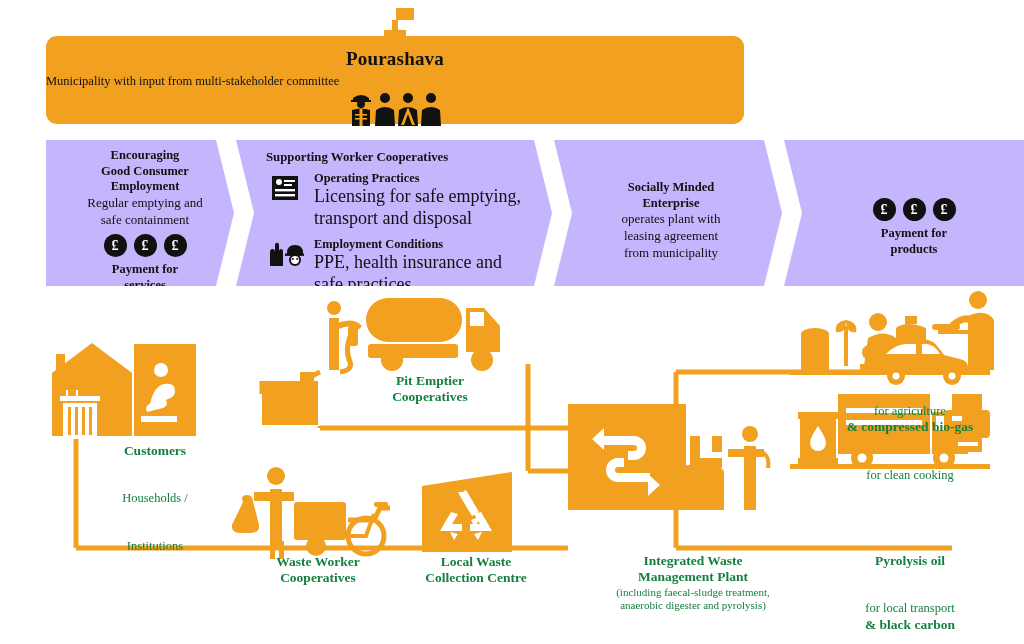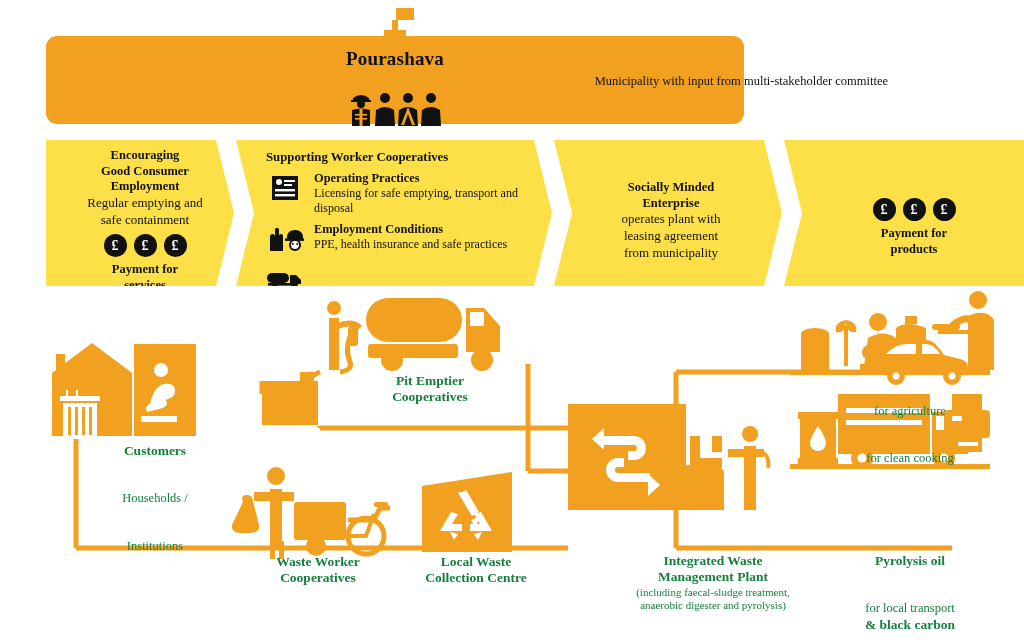--- a/index.html
+++ b/index.html
@@ -19,30 +19,30 @@
     border-radius: 11px;
   }
   #gov-flag { position: absolute; left: 378px; top: 8px; width: 44px; height: 30px; }
   #gov-title {
     position: absolute; left: 0; top: 12px; width: 698px;
     text-align: center; font-weight: bold; font-size: 19px; color: #111;
     letter-spacing: .2px;
   }
   #gov-sub {
     position: absolute; left: 0; top: 38px; width: 842px;
-    text-align: right; font-size: 12.5px; color: #111;
+    text-align: left; font-size: 12.5px; color: #111;
   }
   #gov-people {
     position: absolute; left: 0; top: 56px; width: 698px;
     display: flex; justify-content: center; align-items: flex-end; gap: 3px;
   }
 
   
   .chev {
-    position: absolute; top: 140px; background: #fde047;
+    position: absolute; top: 140px; background: #c4b5fd;
   }
   .chev.notch {
     clip-path: polygon(0 0, calc(100% - 18px) 0, 100% 50%, calc(100% - 18px) 100%,
                        0 100%, 18px 50%);
   }
   .chev.flat-left {
     clip-path: polygon(0 0, calc(100% - 18px) 0, 100% 50%, calc(100% - 18px) 100%, 0 100%);
   }
   .chev.flat-right {
     clip-path: polygon(0 0, 100% 0, 100% 100%, 0 100%, 18px 50%);
@@ -68,36 +68,36 @@
     display: flex; align-items: center; justify-content: center; line-height: 1;
   }
 
   
   #chev2 .pad { padding: 10px 22px 0 30px; }
   #c2-title { font-weight: bold; font-size: 12.8px; color: #111; margin-bottom: 6px; }
   .c2-row { display: flex; align-items: flex-start; gap: 10px; margin-bottom: 7px; }
   .c2-ico { flex: 0 0 38px; height: 34px; display: flex; align-items: center; justify-content: center; }
   .c2-txt { color: #111; }
   .c2-h { font-weight: bold; font-size: 12.4px; line-height: 1.2; }
-  .c2-p { font-size: 12px; line-height: 1.22; }
+  .c2-p { font-size: 18px; line-height: 1.22; }
 
   
   #flow { position: absolute; left: 0; top: 286px; width: 1024px; height: 358px; }
 
   
   .flabel { position: absolute; color: #15803d; text-align: center; }
   .fl-b { font-weight: bold; font-size: 13.5px; line-height: 1.22; }
   .fl-r { font-size: 12.5px; line-height: 1.22; margin-top: 32px; }
   .fl-s { font-size: 11px; line-height: 1.22; }
 
   #lbl-pit       { left: 330px; top: 373px; width: 200px; }
   #lbl-customers { left: 60px;  top: 443px; width: 190px; }
   #lbl-wwc       { left: 228px; top: 554px; width: 180px; }
   #lbl-lwcc      { left: 386px; top: 554px; width: 180px; }
-  #lbl-plant     { left: 588px; top: 553px; width: 250px; }
+  #lbl-plant     { left: 568px; top: 553px; width: 250px; }
   #lbl-compost   { left: 800px; top: 372px; width: 220px; }
   #lbl-pyro      { left: 800px; top: 553px; width: 220px; }
 </style>
 </head>
 <body>
 
 <div id="root">
 
   <svg id="gov-flag" viewBox="0 0 44 30">
     <rect x="18" y="0" width="18" height="12" fill="#F2A01F"></rect>
@@ -466,20 +466,21 @@
 
   <div id="lbl-plant" class="flabel">
     <div class="fl-b">Integrated Waste</div>
     <div class="fl-b">Management Plant</div>
     <div class="fl-s">(including faecal-sludge treatment,</div>
     <div class="fl-s">anaerobic digester and pyrolysis)</div>
   </div>
 
   <div id="lbl-compost" class="flabel">
     <div class="fl-r">for agriculture</div>
+    <div class="fl-b">&amp; compressed bio-gas</div>
     <div class="fl-r">for clean cooking</div>
   </div>
 
   <div id="lbl-pyro" class="flabel">
     <div class="fl-b">Pyrolysis oil</div>
     <div class="fl-r">for local transport</div>
     <div class="fl-b">&amp; black carbon</div>
     <div class="fl-r">for printing</div>
   </div>
 

